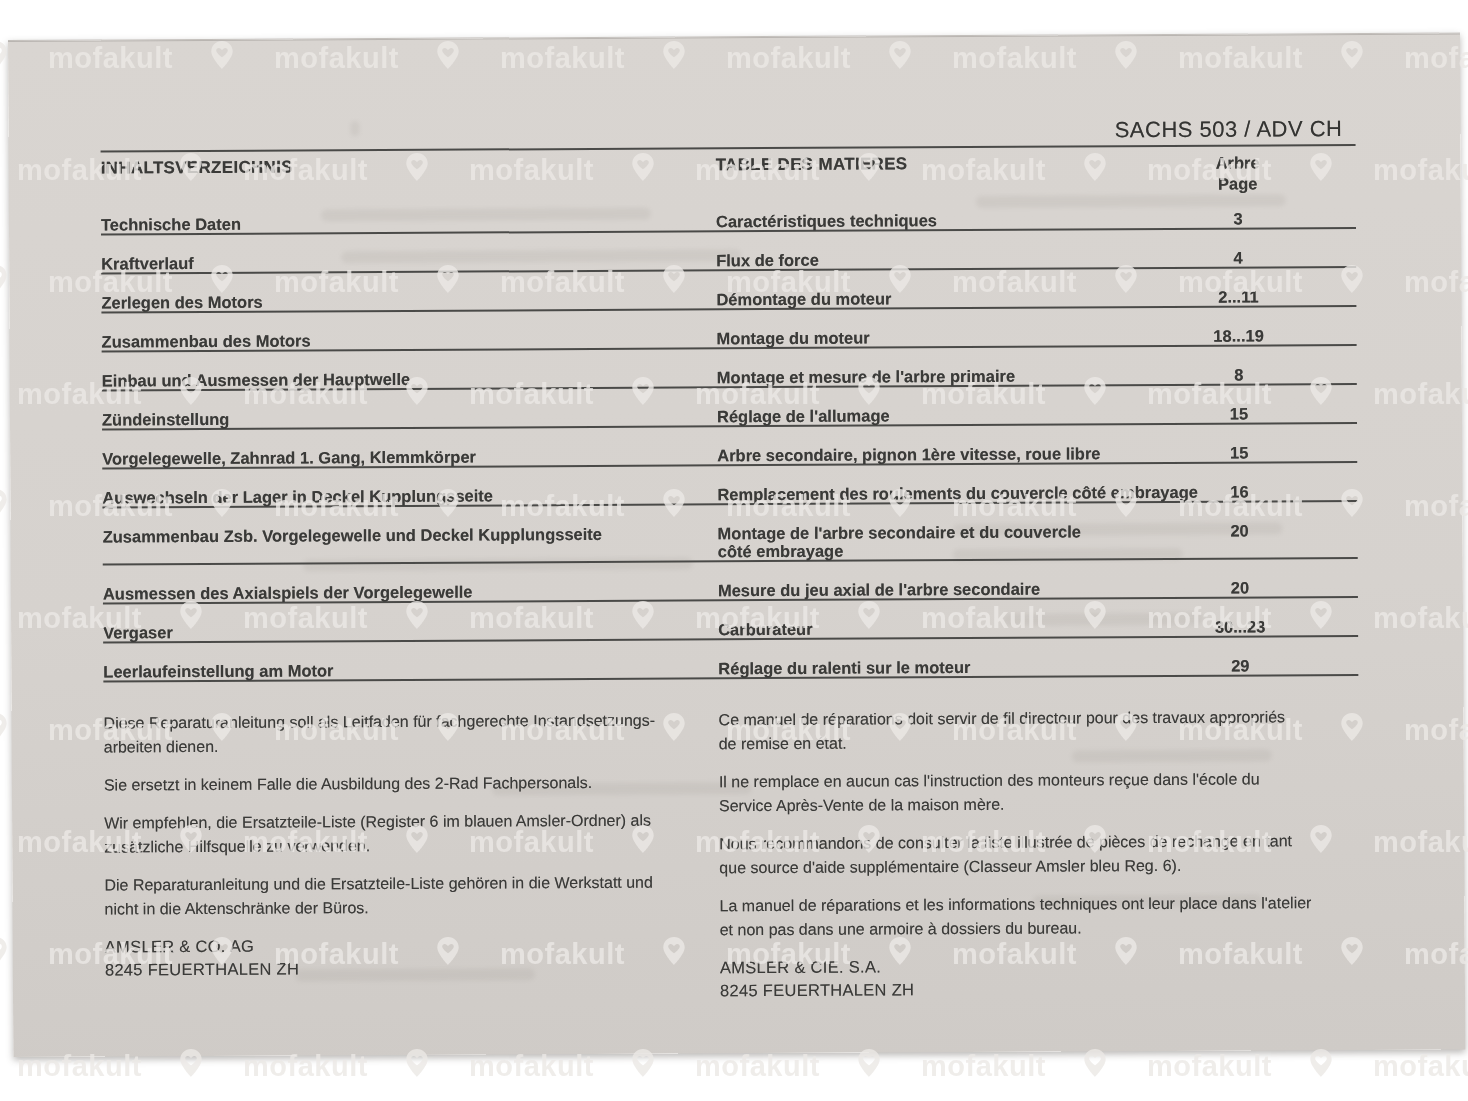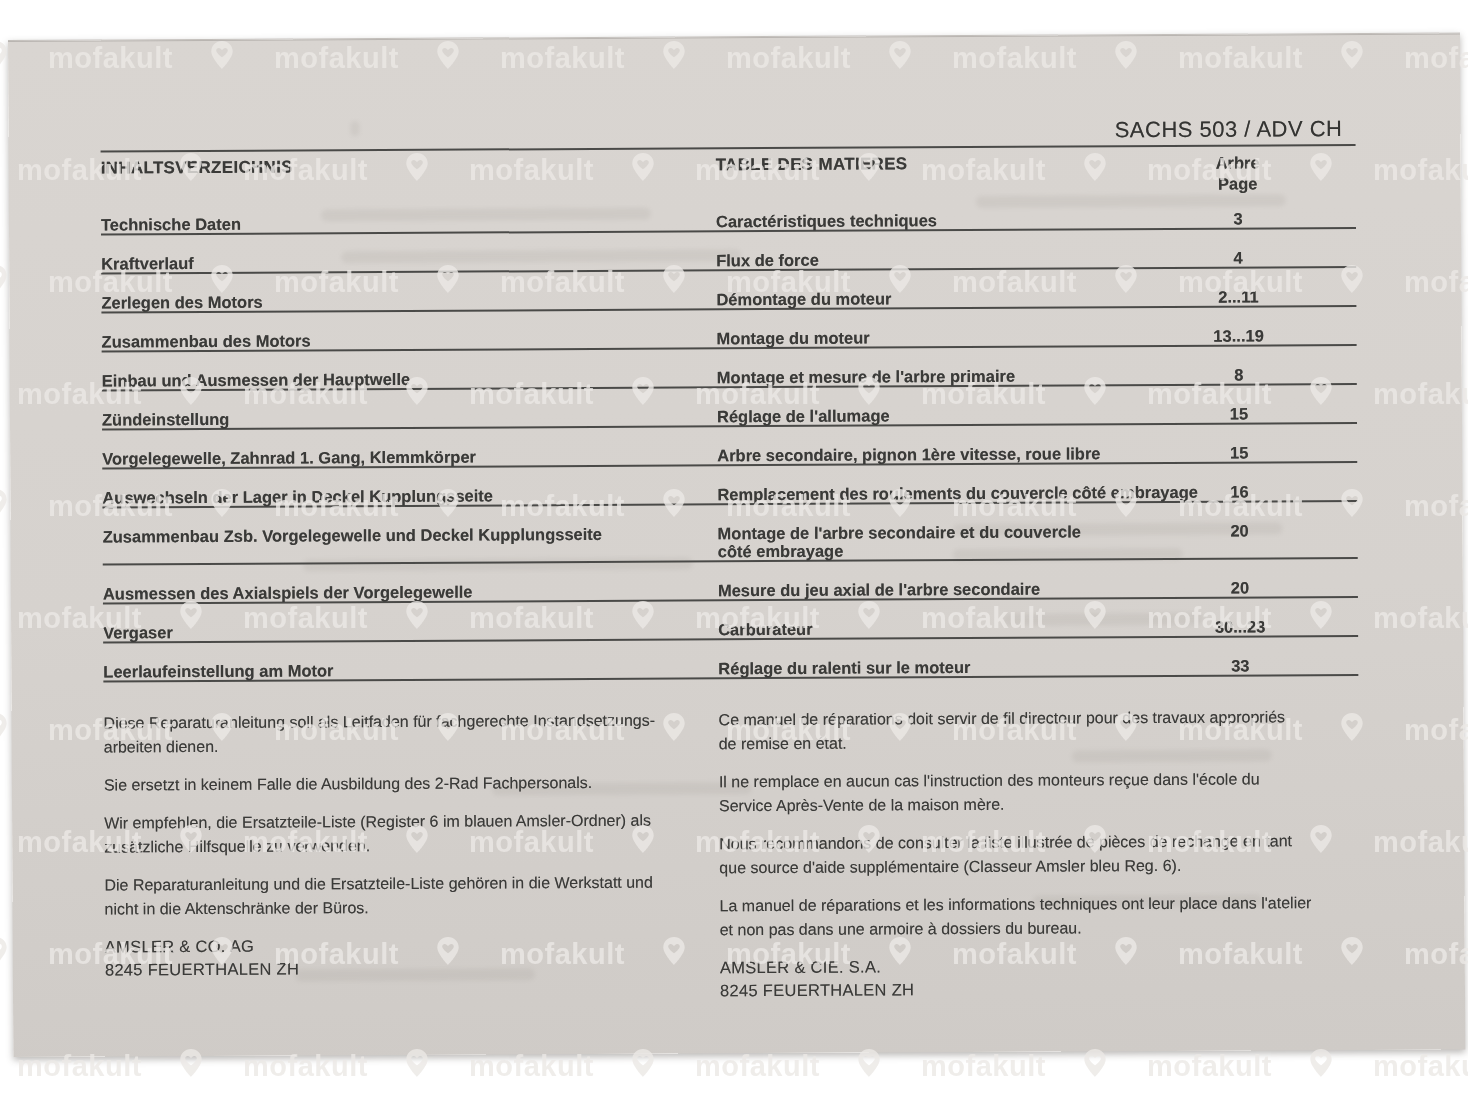--- a/index.html
+++ b/index.html
@@ -97,21 +97,21 @@
             <span class="cell pg">4</span>
           </div>
           <div class="toc-row toc-grid">
             <span class="cell de">Zerlegen des Motors</span>
             <span class="cell fr">Démontage du moteur</span>
             <span class="cell pg">2...11</span>
           </div>
           <div class="toc-row toc-grid">
             <span class="cell de">Zusammenbau des Motors</span>
             <span class="cell fr">Montage du moteur</span>
-            <span class="cell pg">13...19</span>
+            <span class="cell pg">18...19</span>
           </div>
           <div class="toc-row toc-grid">
             <span class="cell de">Einbau und Ausmessen der Hauptwelle</span>
             <span class="cell fr">Montage et mesure de l'arbre primaire</span>
             <span class="cell pg">8</span>
           </div>
           <div class="toc-row toc-grid">
             <span class="cell de">Zündeinstellung</span>
             <span class="cell fr">Réglage de l'allumage</span>
             <span class="cell pg">15</span>
@@ -138,21 +138,21 @@
             <span class="cell pg">20</span>
           </div>
           <div class="toc-row toc-grid">
             <span class="cell de">Vergaser</span>
             <span class="cell fr">Carburateur</span>
             <span class="cell pg">30...23</span>
           </div>
           <div class="toc-row toc-grid">
             <span class="cell de">Leerlaufeinstellung am Motor</span>
             <span class="cell fr">Réglage du ralenti sur le moteur</span>
-            <span class="cell pg">33</span>
+            <span class="cell pg">29</span>
           </div>
         </div>
     </div>
 
     <div class="notes notes-de" id="notes-de">
         <p>Diese Reparaturanleitung soll als Leitfaden für fachgerechte Instandsetzungs-
 arbeiten dienen.</p>
         <p>Sie ersetzt in keinem Falle die Ausbildung des 2-Rad Fachpersonals.</p>
         <p>Wir empfehlen, die Ersatzteile-Liste (Register 6 im blauen Amsler-Ordner) als
 zusätzliche Hilfsquelle zu verwenden.</p>

